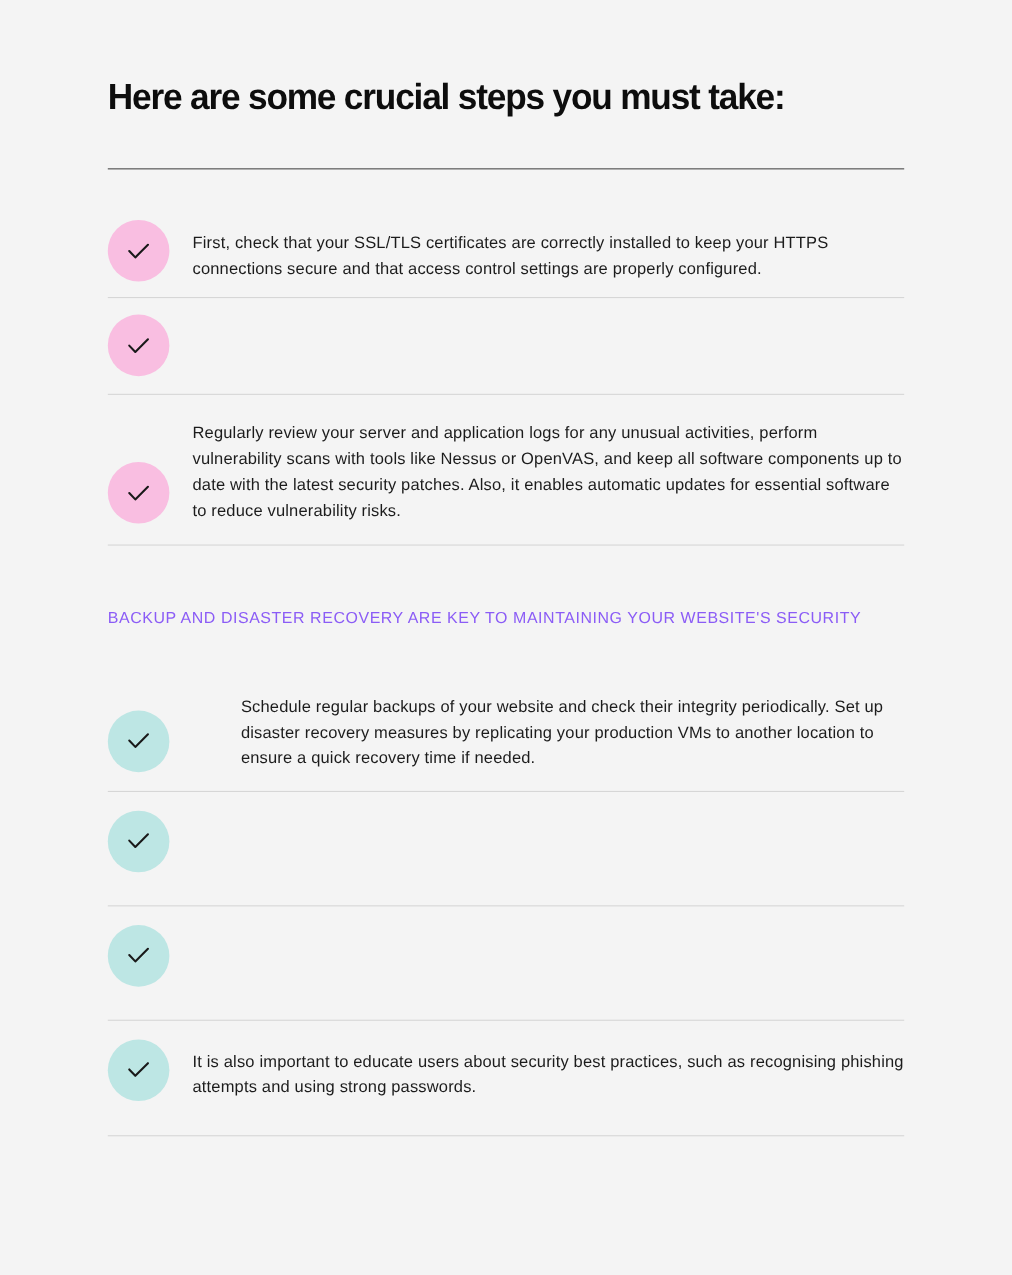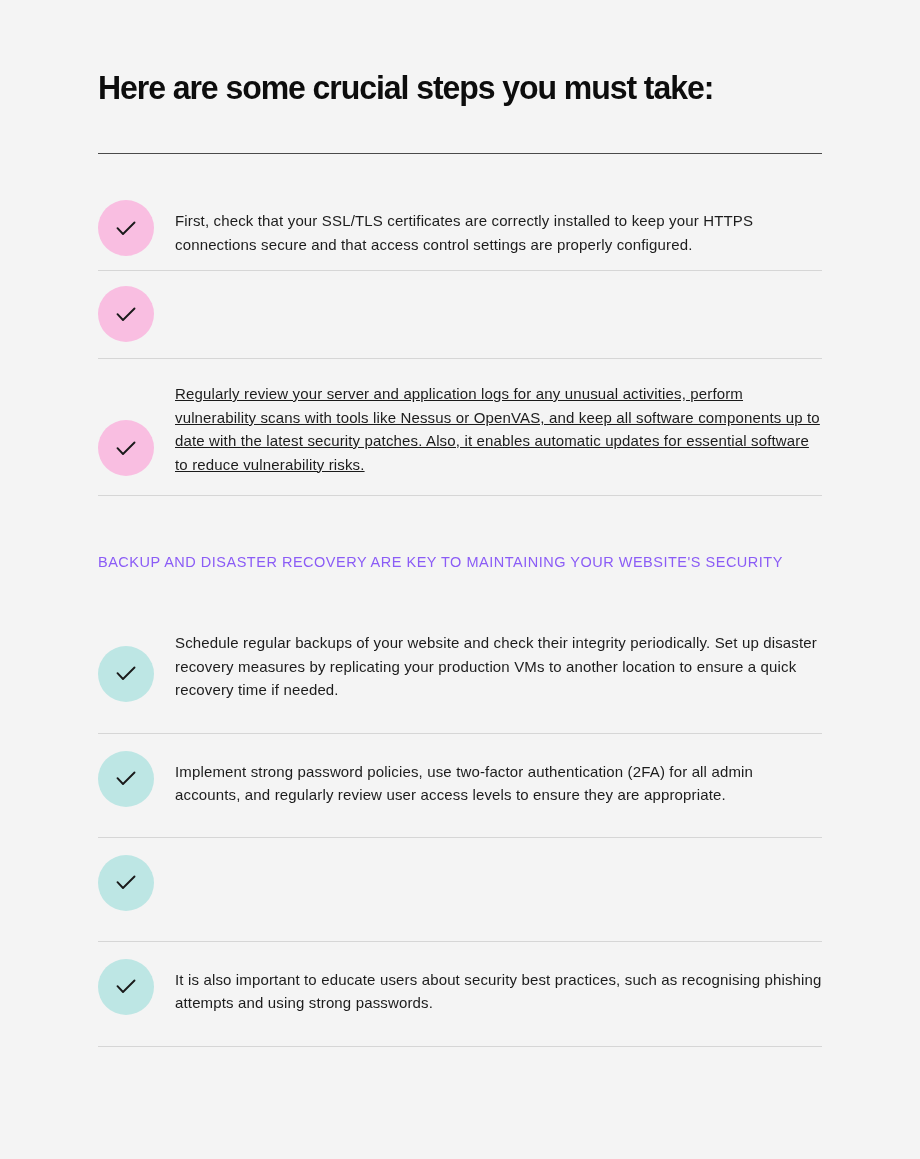--- a/index.html
+++ b/index.html
@@ -97,25 +97,25 @@
     line-height: 23.5px;
     color: #1c1c1c;
     letter-spacing: 0.01em;
     padding-top: 9px;
   }
 
   
   .group-a .check-item { padding-top: 17px; padding-bottom: 17px; }
   .group-a .check-item.item-1 { padding-top: 19px; padding-bottom: 14px; }
   .group-a .check-item.item-2 { padding-top: 15px; padding-bottom: 16px; }
-  .group-a .check-item.item-3 { padding-top: 14px; padding-bottom: 19px; text-decoration: underline; }
+  .group-a .check-item.item-3 { padding-top: 14px; padding-bottom: 19px; }
 
   
   .group-b .check-item { padding-top: 16px; padding-bottom: 18px; }
-  .group-b .check-item.item-1 { padding-top: 18px; padding-bottom: 31px; }
+  .group-b .check-item.item-1 { padding-top: 18px; padding-bottom: 17px; gap: 44px; }
   .group-b .check-item.item-2 { padding-top: 17px; padding-bottom: 30px; }
   .group-b .check-item.item-3 { padding-top: 17px; padding-bottom: 30px; }
   .group-b .check-item.item-4 { padding-top: 17px; padding-bottom: 31px; }
 
   
   .section-heading {
     font-size: 14.5px;
     line-height: 20px;
     letter-spacing: 0.035em;
     color: #8b5cf6;
@@ -189,21 +189,20 @@
       </li>
 
       <hr class="rule-light" style="border-top-color: rgb(214, 214, 214);">
 
       <li class="check-item item-2">
         <span class="check-badge" style="background: rgb(189, 230, 228);">
           <svg width="20" height="15" viewBox="0 0 20 15" aria-hidden="true">
             <path d="M1.5 7.2 L7 13 L18.5 1.5" fill="none" stroke="#1a1a1a" stroke-width="1.9" stroke-linecap="round" stroke-linejoin="round"></path>
           </svg>
         </span>
-        <span class="check-text">Implement strong password policies, use two-factor authentication (2FA) for all admin accounts, and regularly review user access levels to ensure they are appropriate.</span>
       </li>
 
       <hr class="rule-light" style="border-top-color: rgb(214, 214, 214);">
 
       <li class="check-item item-3">
         <span class="check-badge" style="background: rgb(189, 230, 228);">
           <svg width="20" height="15" viewBox="0 0 20 15" aria-hidden="true">
             <path d="M1.5 7.2 L7 13 L18.5 1.5" fill="none" stroke="#1a1a1a" stroke-width="1.9" stroke-linecap="round" stroke-linejoin="round"></path>
           </svg>
         </span>

